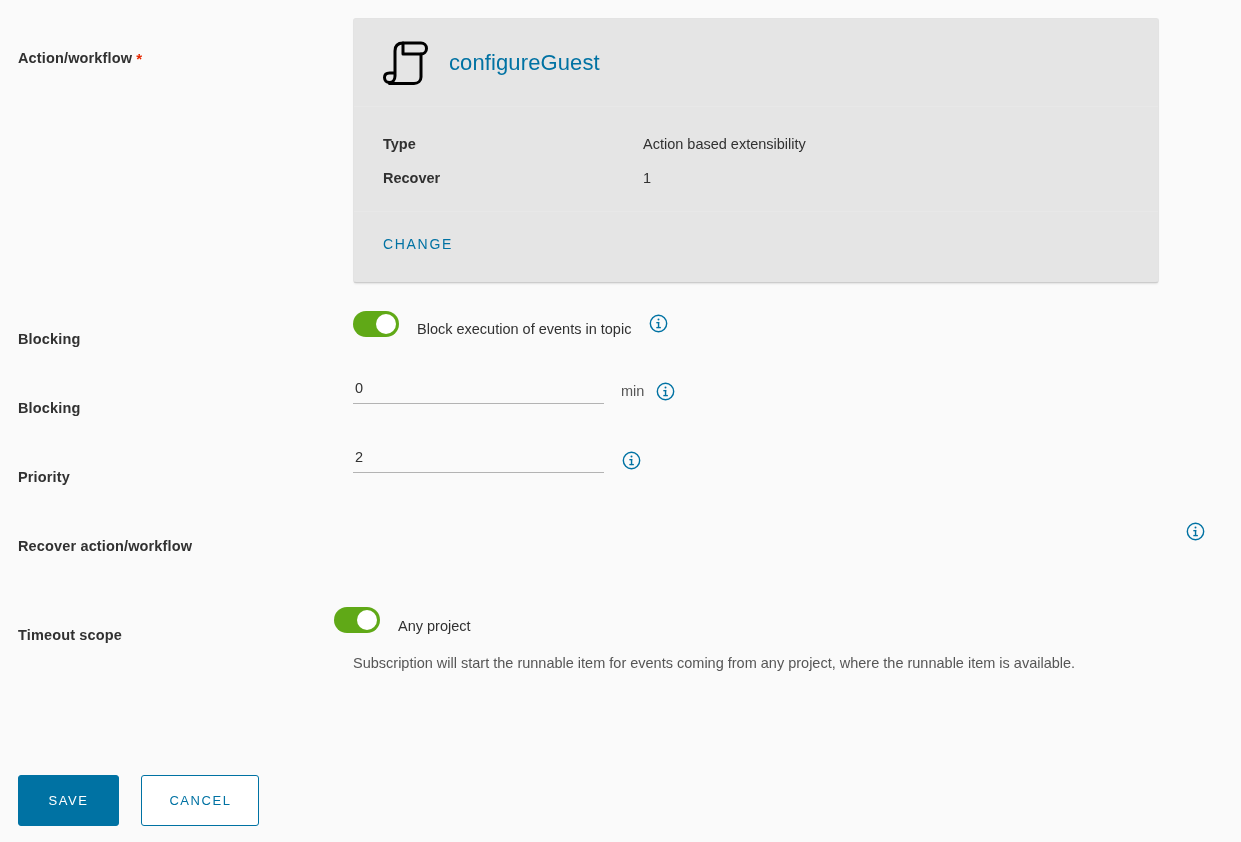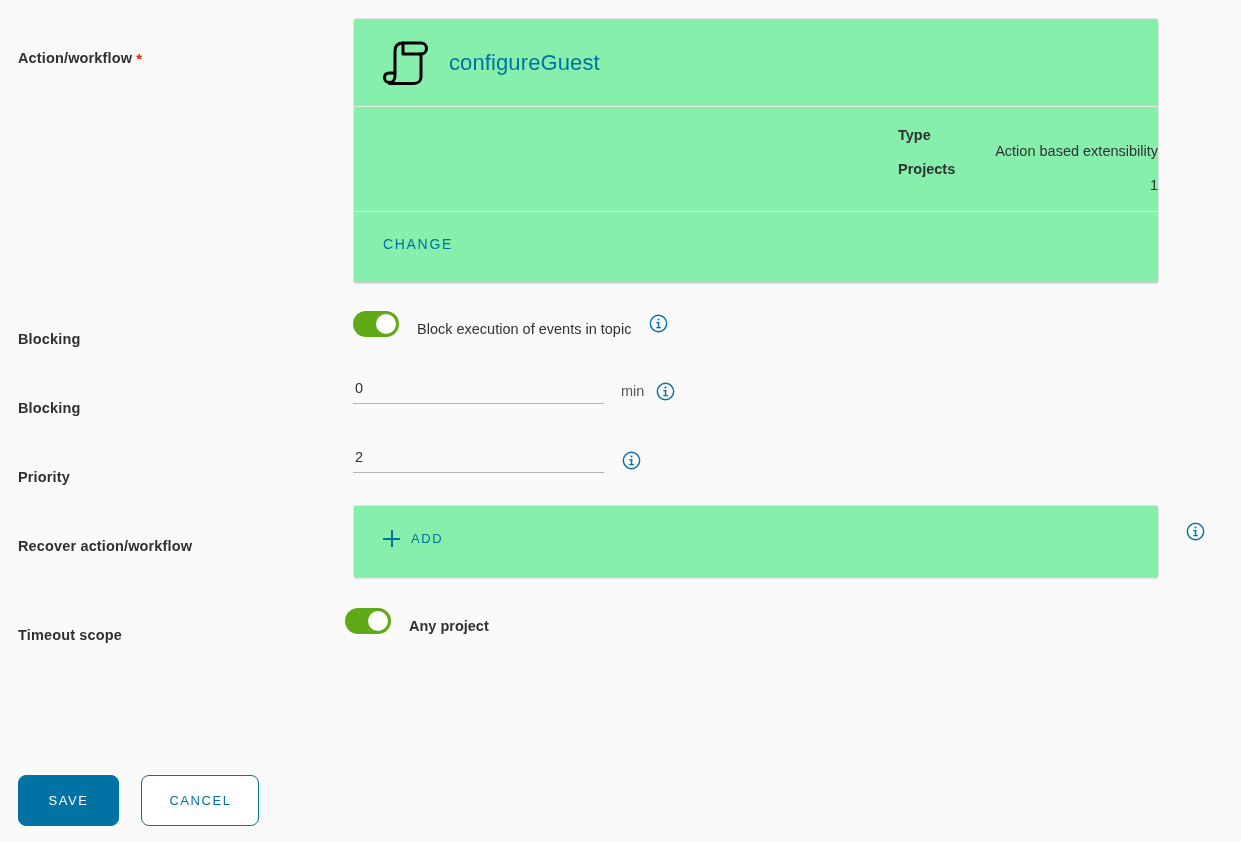--- a/index.html
+++ b/index.html
@@ -47,21 +47,21 @@
     font-weight: 600;
     margin-left: 4px;
     vertical-align: baseline;
     position: relative;
     top: 1px;
   }
 
   
   .card {
     position: absolute;
-    background: #86efac;
+    background: #e5e5e5;
     border: 1px solid #e3e3e3;
     border-bottom: 1px solid #cccccc;
     border-radius: 3px;
     box-shadow: 0 2px 2px -1px rgba(0,0,0,.10);
     box-sizing: border-box;
   }
   .card-header {
     height: 88px;
     display: flex;
     align-items: center;
@@ -77,23 +77,22 @@
     cursor: pointer;
     letter-spacing: .005em;
   }
 
   .card-body {
     padding: 20px 0 16px 29px;
     border-bottom: 1px solid #e8e8e8;
   }
   .kv {
     display: flex;
-    align-items: flex-end;
+    align-items: center;
     height: 34px;
-    flex-direction: column;
   }
   .kv-key {
     width: 260px;
     font-size: 14.5px;
     font-weight: 600;
     color: #313131;
   }
   .kv-val {
     font-size: 14.5px;
     font-weight: 400;
@@ -231,21 +230,21 @@
     position: absolute;
     left: 18px;
     top: 775px;
   }
   .btn {
     font-family: "Liberation Sans", sans-serif;
     font-size: 13px;
     letter-spacing: .12em;
     text-transform: uppercase;
     height: 51px;
-    border-radius: 8px;
+    border-radius: 3px;
     cursor: pointer;
     box-sizing: border-box;
     display: inline-flex;
     align-items: center;
     justify-content: center;
   }
   .btn-primary {
     background: #0072a3;
     color: #ffffff;
     border: 1px solid #0072a3;
@@ -282,21 +281,21 @@
       </span>
       <span class="card-title-link">configureGuest</span>
     </div>
 
     <div class="card-body">
       <div class="kv">
         <span class="kv-key">Type</span>
         <span class="kv-val">Action based extensibility</span>
       </div>
       <div class="kv">
-        <span class="kv-key">Projects</span>
+        <span class="kv-key">Recover</span>
         <span class="kv-val">1</span>
       </div>
     </div>
 
     <div class="card-footer">
       <span class="link-action">CHANGE</span>
     </div>
   </div>
 
   <div class="row" style="top:314px;">
@@ -348,48 +347,41 @@
           <rect x="7.7" y="13.6" width="4.8" height="1.4" fill="#0072a3"></rect>
         </svg>
       </span>
     </div>
   </div>
 
   <div class="row" style="top:521px;">
     <div class="row-label">Recover action/workflow</div>
   </div>
 
-  <div class="card" style="left:353px; top:505px; width:806px; height:73px;">
-    <div style="padding:24px 0 0 29px;">
-      <span class="add-btn">
-        <span class="plus"></span>
-        <span class="add-text">ADD</span>
-      </span>
-    </div>
-  </div>
 
   <span style="position:absolute; left:1186px; top:522px; display:inline-flex;">
     <svg class="info-icon" viewBox="0 0 20 20" xmlns="http://www.w3.org/2000/svg">
       <circle cx="10" cy="10" r="8.6" fill="none" stroke="#0072a3" stroke-width="1.5"></circle>
       <circle cx="10" cy="5.9" r="1.05" fill="#0072a3"></circle>
       <rect x="9.3" y="8.4" width="1.5" height="6.4" fill="#0072a3"></rect>
       <rect x="7.7" y="8.4" width="3.1" height="1.4" fill="#0072a3"></rect>
       <rect x="7.7" y="13.6" width="4.8" height="1.4" fill="#0072a3"></rect>
     </svg>
   </span>
 
   <div class="row" style="top:610px;">
     <div class="row-label">Timeout scope</div>
-    <div style="position:absolute; left:345px; top:-3px; display:flex; align-items:flex-end;font-weight:bold;">
+    <div style="position:absolute; left:334px; top:-3px; display:flex; align-items:flex-start;">
       <span class="toggle">
           <span class="knob"></span>
         </span>
       <span class="toggle-label">Any project</span>
     </div>
   </div>
 
+  <div class="desc" style="top:646px;">Subscription will start the runnable item for events coming from any project, where the runnable item is available.</div>
 
   <div class="btn-bar">
     <button class="btn btn-primary">SAVE</button>
     <button class="btn btn-outline">CANCEL</button>
   </div>
 
 </div>
 
 </body></html>

